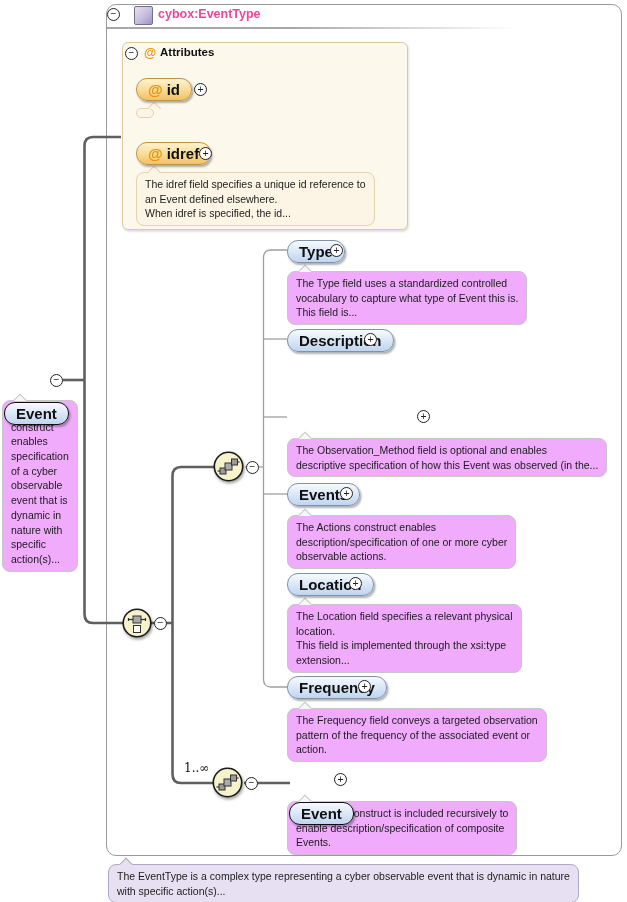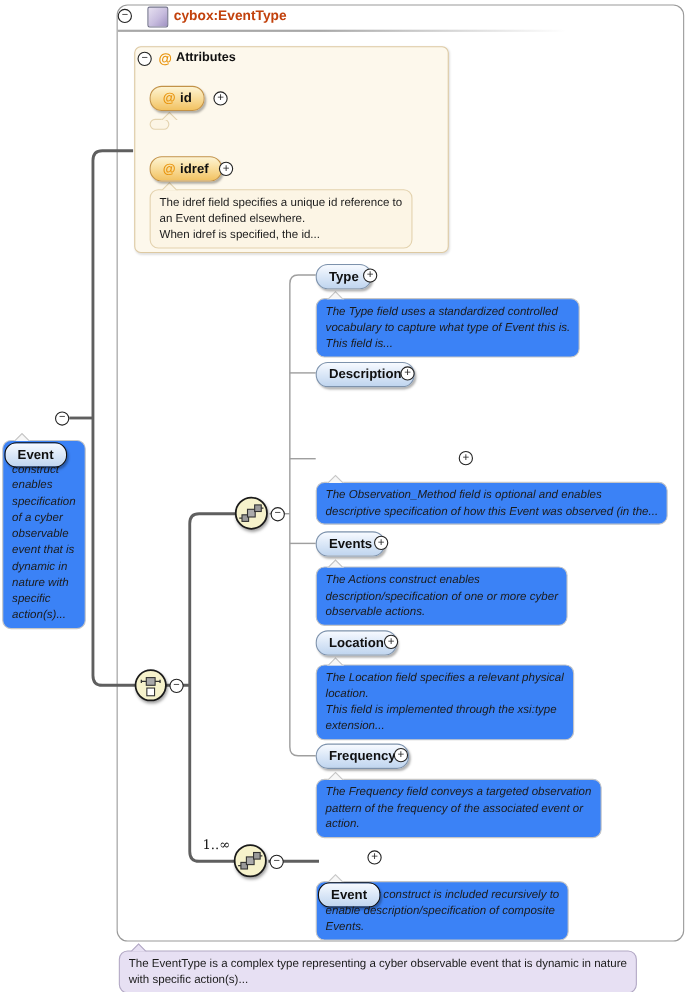--- a/index.html
+++ b/index.html
@@ -5,44 +5,44 @@
   html,body{margin:0;padding:0;background:#fff;}
   .canvas{position:relative;width:627px;height:902px;background:#fff;overflow:hidden;
           font-family:"Liberation Sans",sans-serif;}
   .wires{position:absolute;left:0;top:0;z-index:1;}
   .outer-box{position:absolute;left:106px;top:4px;width:514px;height:850px;
              border:1.5px solid #9a9a9a;border-radius:10px;background:transparent;z-index:0;}
   .titlebar-sep{position:absolute;left:107px;top:27px;width:408px;height:2px;z-index:1;
              background:linear-gradient(to right,#a8a8a8,#a8a8a8 45%,rgba(168,168,168,0));}
   .type-glyph{position:absolute;left:134px;top:6px;width:17px;height:17px;border:1px solid #70708a;
              border-radius:2px;background:linear-gradient(135deg,#e6e0f0 0%,#c7bcde 55%,#9f92c2 100%);z-index:3;}
-  .page-title{position:absolute;left:158px;top:7px;font-size:12.5px;font-weight:600;color:#c2410c;z-index:3;}
+  .page-title{position:absolute;left:158px;top:7px;font-size:12.5px;font-weight:600;color:#ec4899;z-index:3;}
 
   .panel{position:absolute;left:122px;top:42px;width:284px;height:186px;background:#fdf8ec;
          border:1px solid #ddc9a2;border-radius:6px;box-shadow:1px 1.5px 2px rgba(0,0,0,.12);z-index:2;}
   .panel-at{position:absolute;left:144px;top:46px;color:#e8930c;font-weight:700;font-size:12.5px;z-index:3;}
   .panel-title{position:absolute;left:160px;top:46px;font-size:11.5px;font-weight:600;color:#111;z-index:3;}
 
   .btn{position:absolute;height:21px;line-height:21px;border-radius:11px;padding:0 11px;
-       font-size:12px;font-weight:600;color:#101010;white-space:nowrap;z-index:3;
+       font-size:15px;font-weight:600;color:#101010;white-space:nowrap;z-index:3;
        background:linear-gradient(#f7faff 0%,#dde9f8 45%,#c0d5ef 100%);
        border:1px solid #7d92ac;box-shadow:1.5px 2px 2px rgba(0,0,0,.3);}
   .btn.strong{border:1.6px solid #101010;margin-top:33px;}
   .btn.attr{background:linear-gradient(#fdf3d2 0%,#f9dfa0 45%,#f2c262 100%);border:1px solid #c29248;}
   .at{color:#e8930c;font-weight:700;margin-right:4px;}
 
   .mc,.pc{position:absolute;background:#fff;border:1.2px solid #222;border-radius:50%;
           text-align:center;color:#222;z-index:4;box-sizing:border-box;}
   .mc{width:13px;height:13px;font-size:10px;line-height:10px;}
   .pc{width:13px;height:13px;font-size:10.5px;line-height:10.5px;}
 
   .tip{position:absolute;z-index:2;border-radius:8px;padding:4px 8px;font-size:10.5px;
        line-height:1.40;color:#1b1b1b;}
   .tip-text{white-space:pre;}
-  .tip.gray{background:#3b82f6;border:1px solid #c6c6c6;font-style:italic;--fill:#f7f7f7;--bd:#c6c6c6;}
+  .tip.gray{background:#f0abfc;border:1px solid #c6c6c6;--fill:#f7f7f7;--bd:#c6c6c6;}
   .tip.cream{background:#fcf5e5;border:1px solid #e3d2ae;--fill:#fcf5e5;--bd:#e3d2ae;}
   .tip.purple{background:#e7e0f3;border:1px solid #b2a8c4;--fill:#e7e0f3;--bd:#b2a8c4;}
   .notch{position:absolute;top:-8px;left:8px;width:18px;height:8px;overflow:hidden;pointer-events:none;}
   .notch::before{content:"";position:absolute;left:3px;top:3px;width:10px;height:10px;
        transform:rotate(45deg);background:var(--fill);border:1px solid var(--bd);}
 
   .comp{position:absolute;z-index:3;filter:drop-shadow(1.5px 2px 1.5px rgba(0,0,0,.38));}
   .occur{position:absolute;left:184px;top:761px;font-family:"DejaVu Serif",serif;
          font-size:12px;color:#111;z-index:3;}
 </style>

